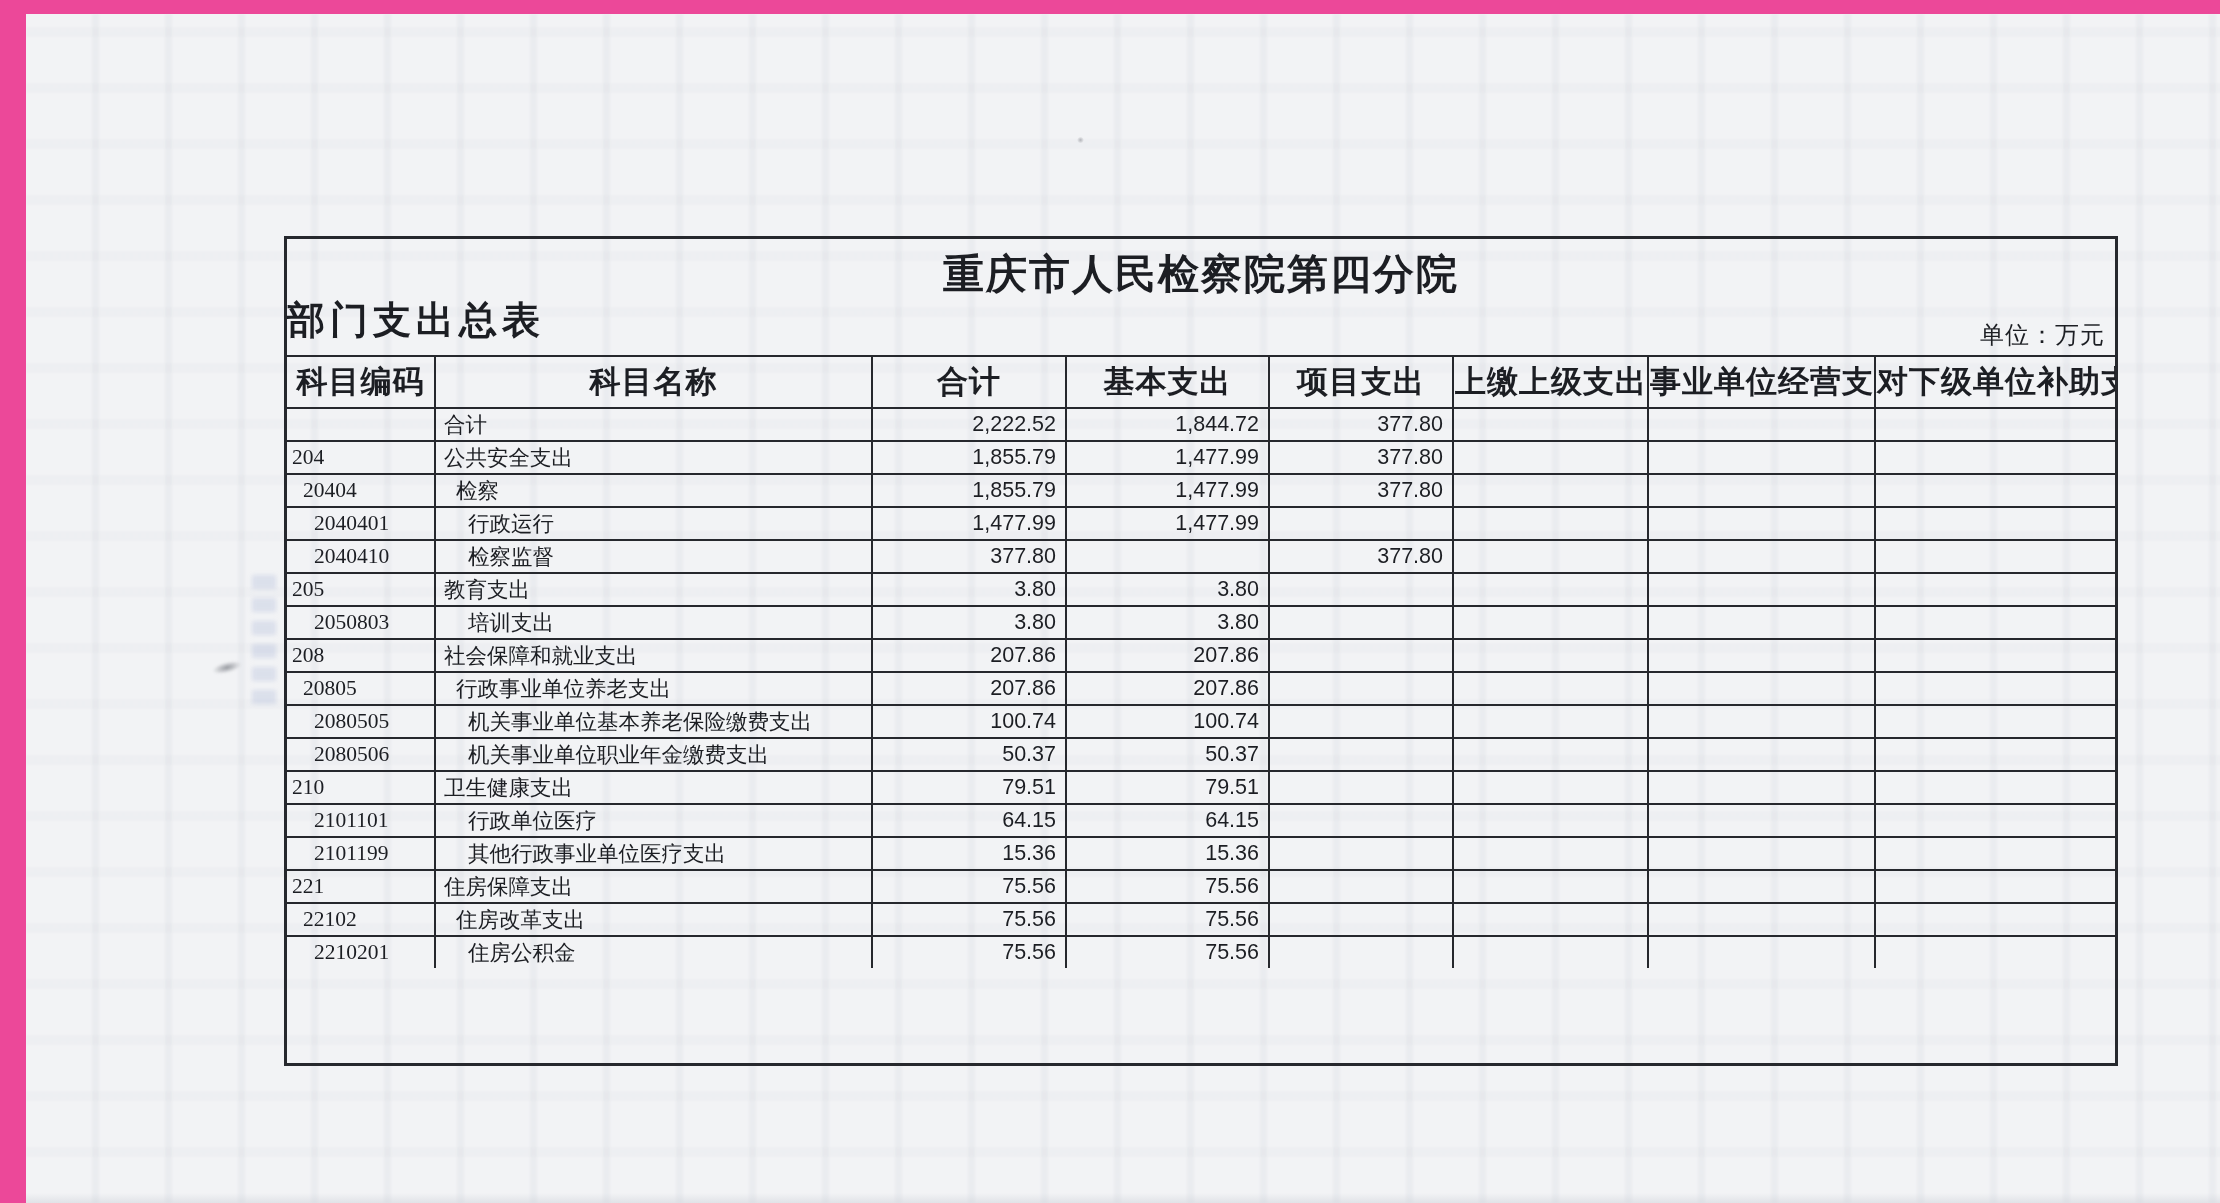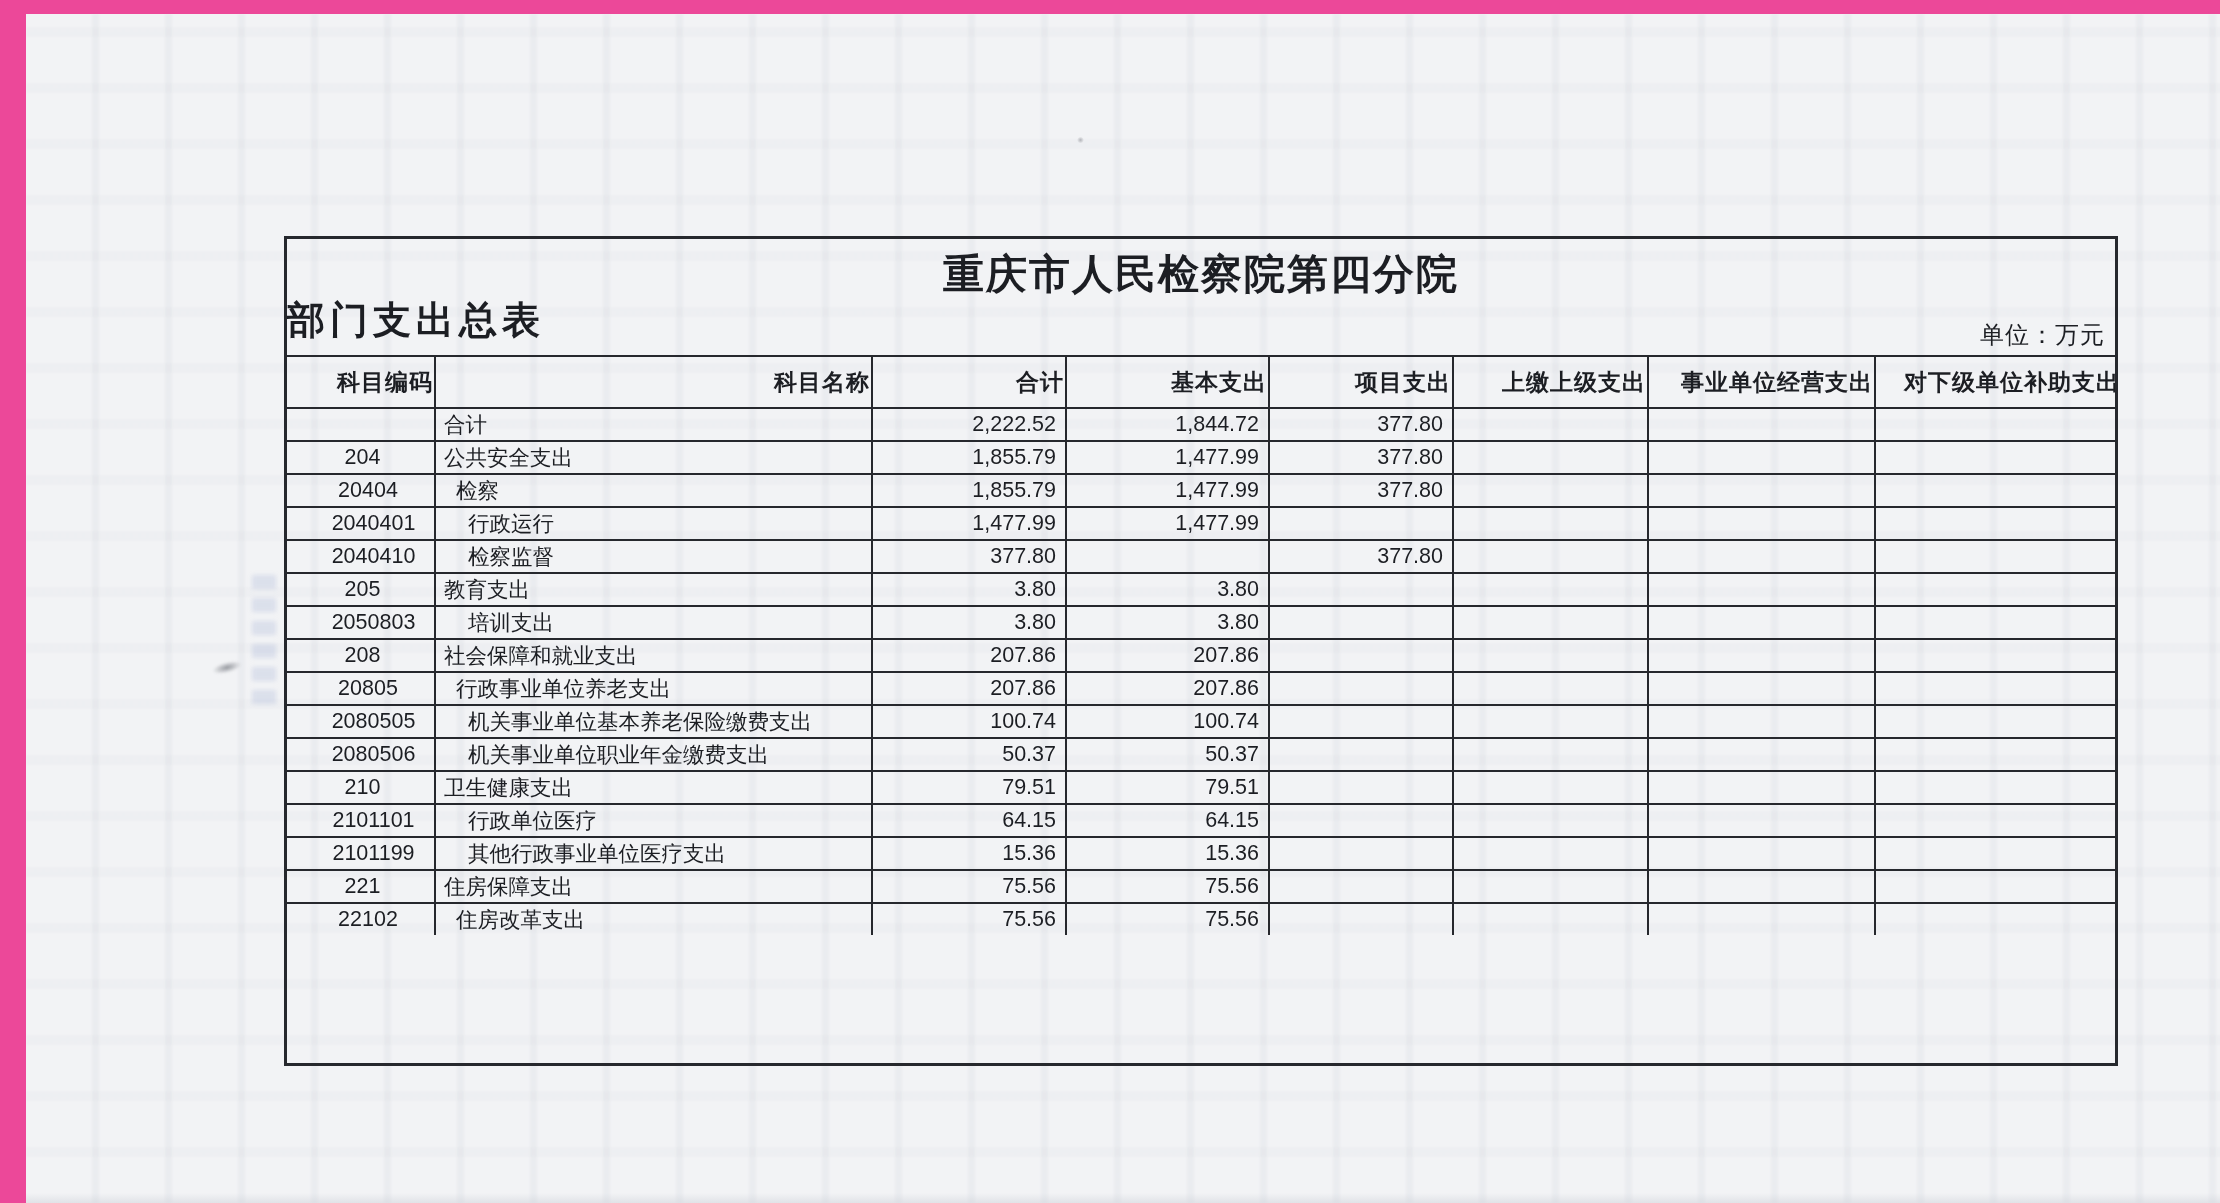--- a/index.html
+++ b/index.html
@@ -66,25 +66,25 @@
     margin-top:3px;line-height:1.1;
   }
   .unit{position:absolute;right:10px;bottom:4px;font-size:24px;letter-spacing:1px;}
   table{width:100%;border-collapse:collapse;table-layout:fixed;}
   th,td{border:2px solid var(--line);overflow:hidden;white-space:nowrap;box-sizing:border-box;}
   th:first-child,td:first-child{border-left:none;}
   th:last-child,td:last-child{border-right:none;}
   thead th{border-top:none;}
   tbody tr:last-child td{border-bottom:none;}
   th{
-    height:51px;font-size:23px;font-weight:bold;text-align:right;
+    height:51px;font-size:31px;font-weight:bold;text-align:center;
     font-family:var(--cjk);letter-spacing:1px;
   }
   td{height:30.7px;font-size:21.5px;vertical-align:middle;}
-  td.code{font-family:Liberation Sans, sans-serif;text-align:center;padding-left:5px;}
+  td.code{font-family:Liberation Serif, serif;text-align:left;padding-left:5px;}
   td.code.lv2{padding-left:16px;}
   td.code.lv3{padding-left:27px;}
   td.name{font-family:var(--cjk);text-align:left;padding-left:8px;}
   td.name.lv2{padding-left:20px;}
   td.name.lv3{padding-left:32px;}
   td.num{font-family:var(--num);text-align:right;padding-right:9px;}
 </style>
 </head>
 <body>
 
@@ -276,20 +276,30 @@
             <tr>
               <td class="code lv2">22102</td>
               <td class="name lv2">住房改革支出</td>
               <td class="num">75.56</td>
               <td class="num">75.56</td>
               <td class="num"></td>
               <td class="num"></td>
               <td class="num"></td>
               <td class="num"></td>
             </tr>
+            <tr>
+              <td class="code lv3">2210201</td>
+              <td class="name lv3">住房公积金</td>
+              <td class="num">75.56</td>
+              <td class="num">75.56</td>
+              <td class="num"></td>
+              <td class="num"></td>
+              <td class="num"></td>
+              <td class="num"></td>
+            </tr>
           </tbody>
       </table>
     </div>
 
     <div class="ghost-col-left"></div>
     <div class="smudge"></div>
     <div class="speck"></div>
     <div class="edge-right"></div>
     <div class="edge-bottom"></div>
   </div>

